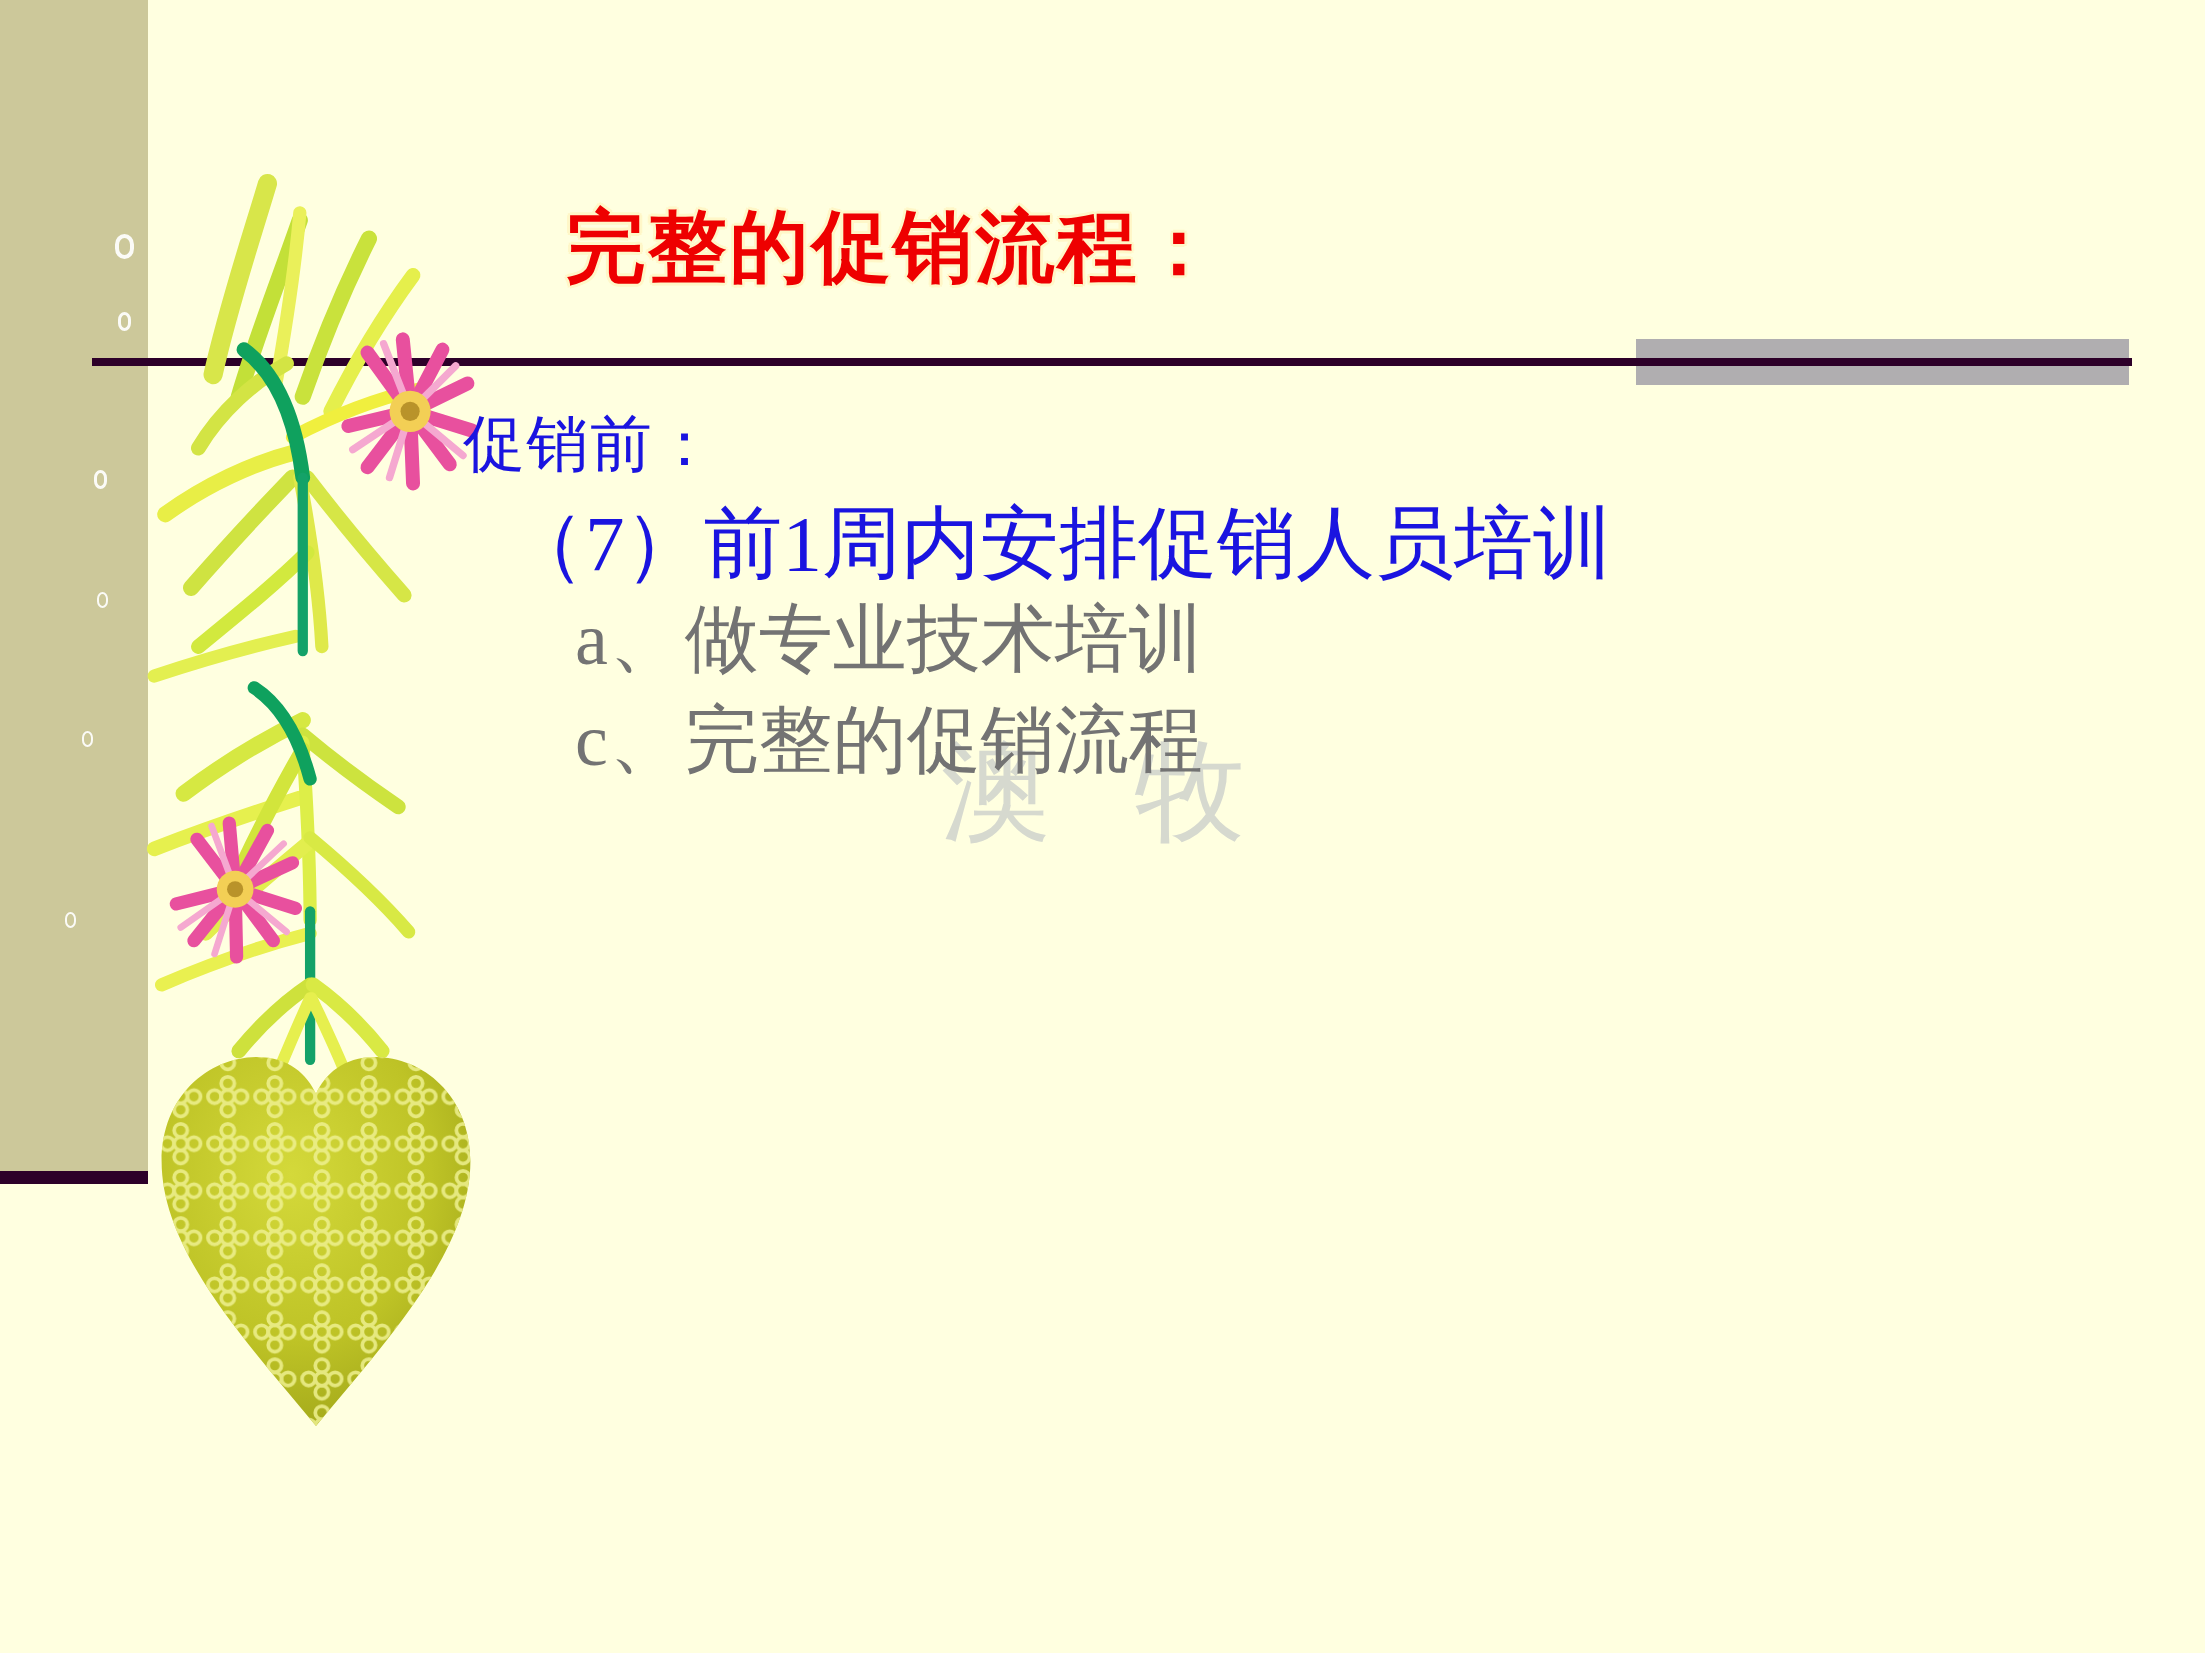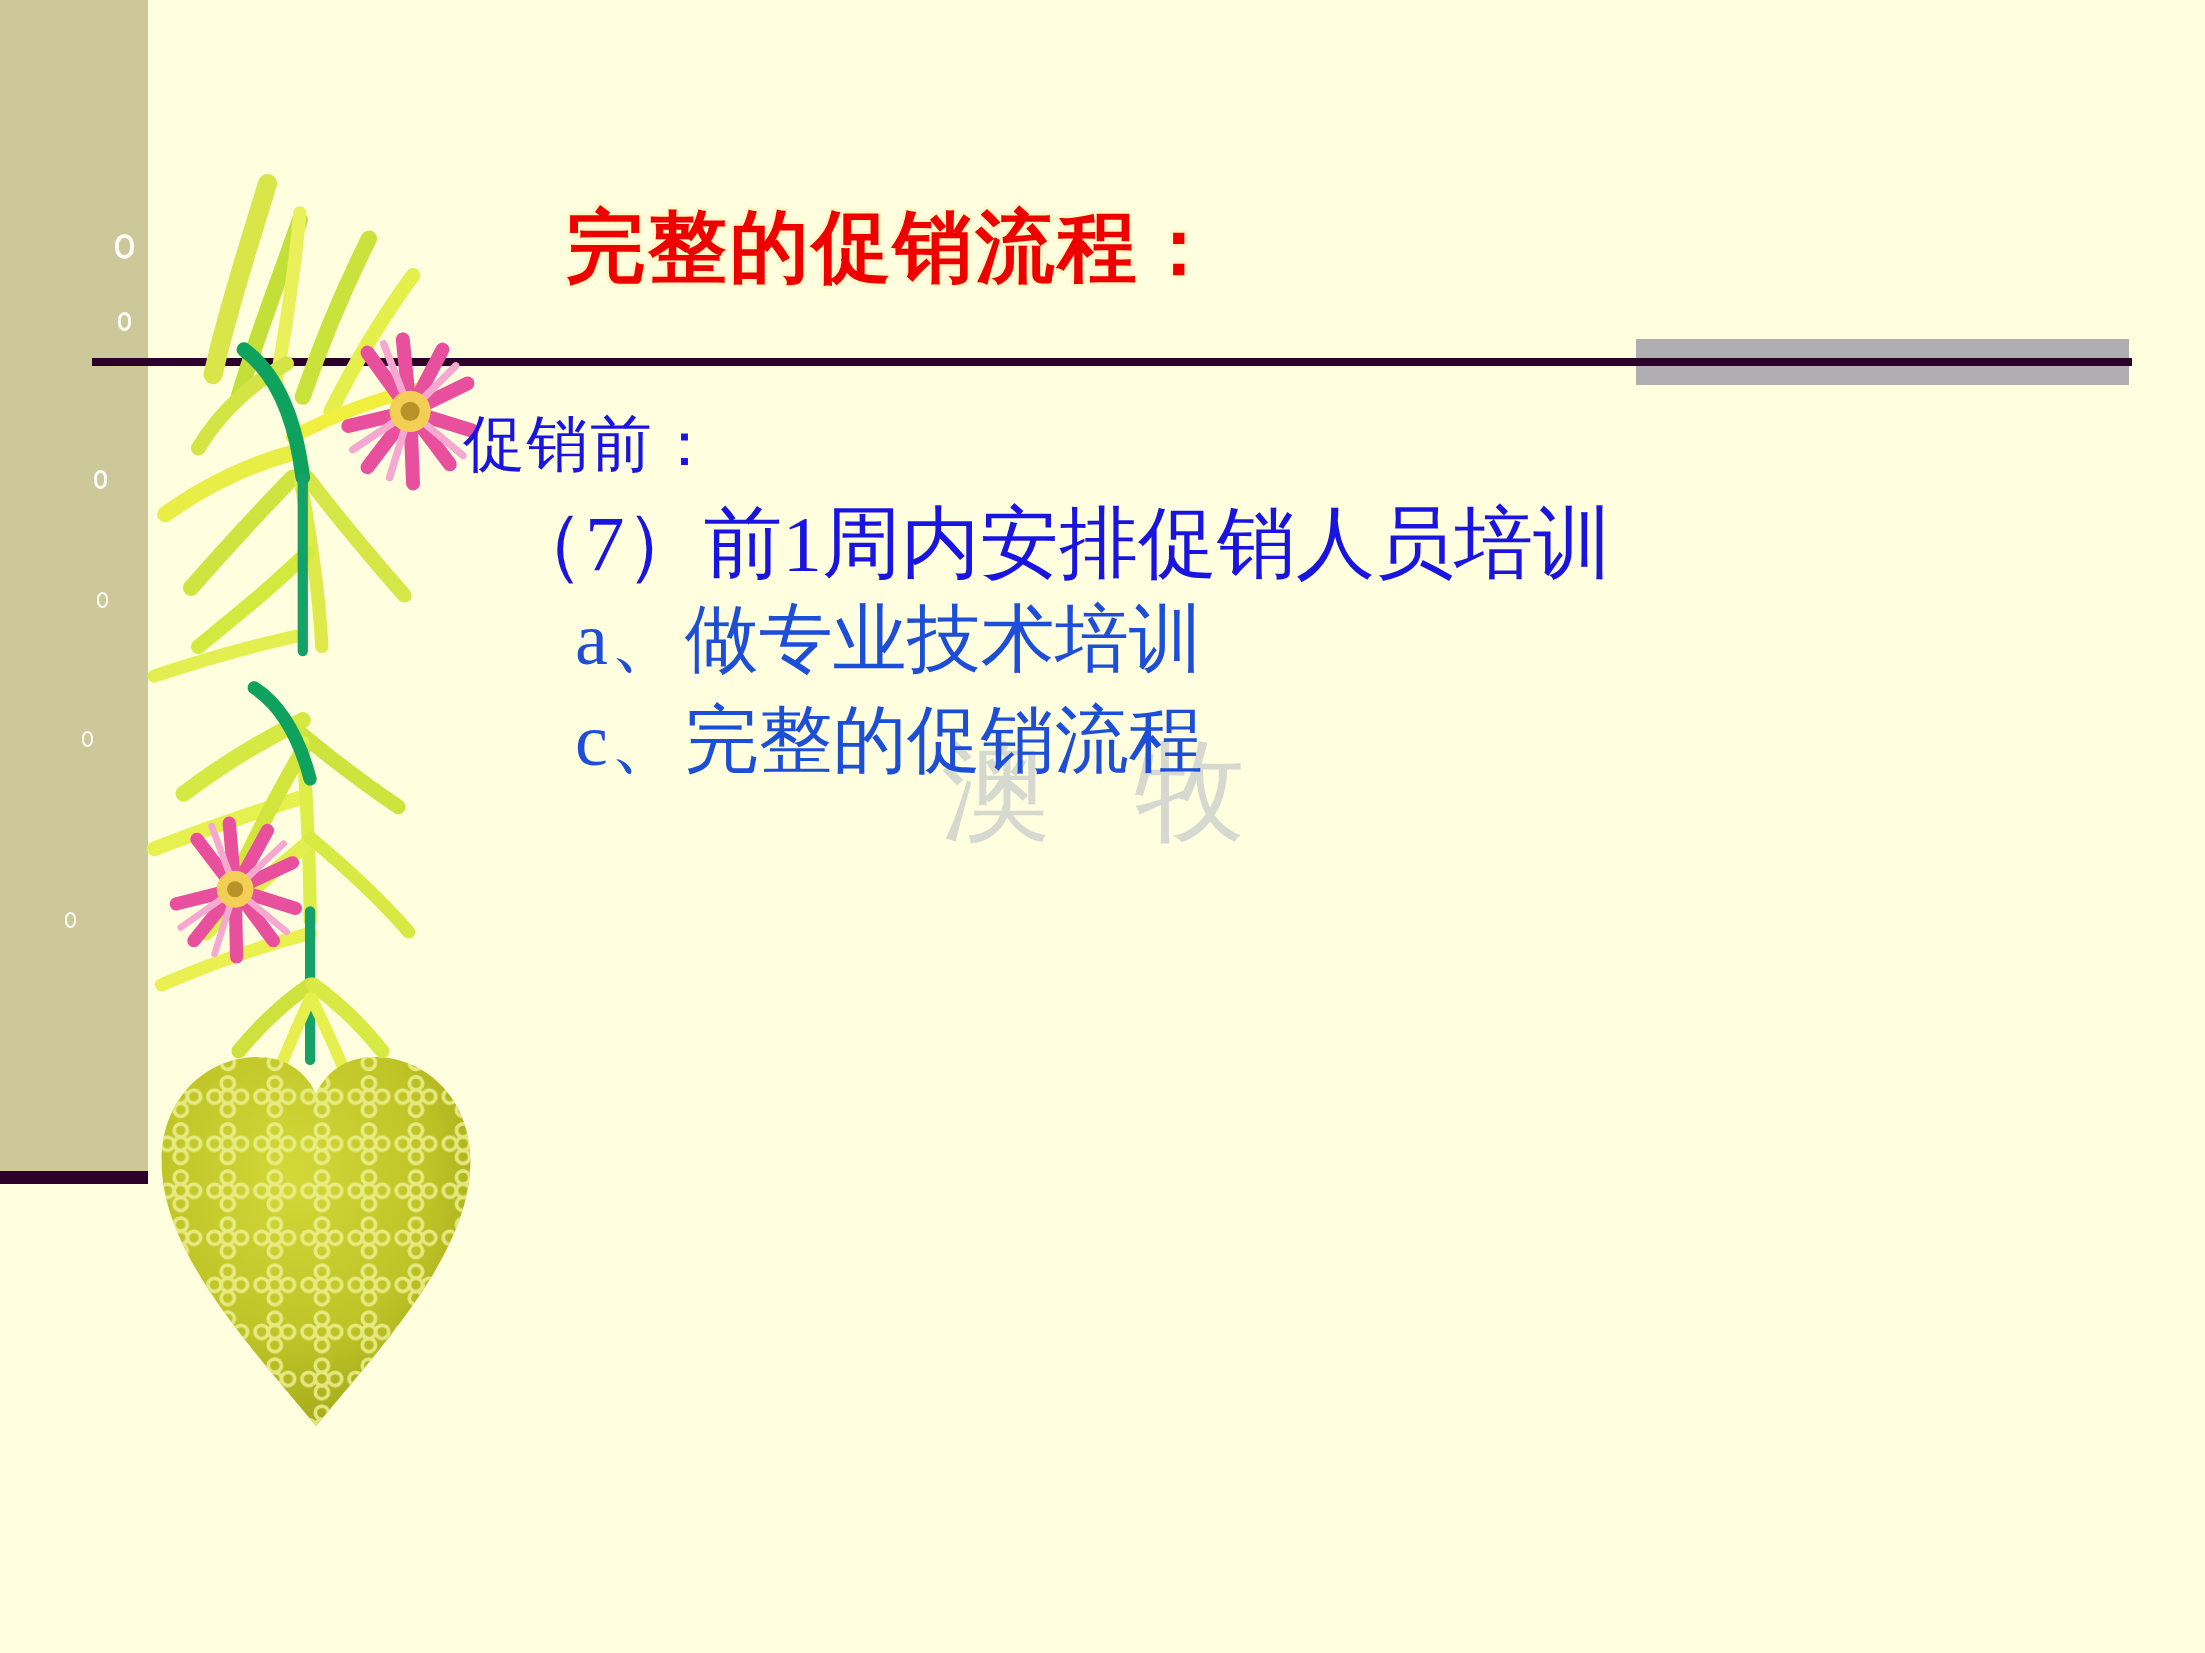--- a/index.html
+++ b/index.html
@@ -134,21 +134,21 @@
     font-size: 79px;
     line-height: 1.16;
     color: #1a14e0;
     letter-spacing: 0px;
     margin: 0 0 7.4px 43px;
   }
 
   .item-l3 {
     font-size: 74px;
     line-height: 1.15;
-    color: #1d4ed8;
+    color: #737373;
     letter-spacing: 0px;
     margin: 0 0 16px 112px;
   }
   .item-l3 .marker { letter-spacing: 1.5px; }
 </style>
 </head>
 <body>
 
 <div id="slide">
 

